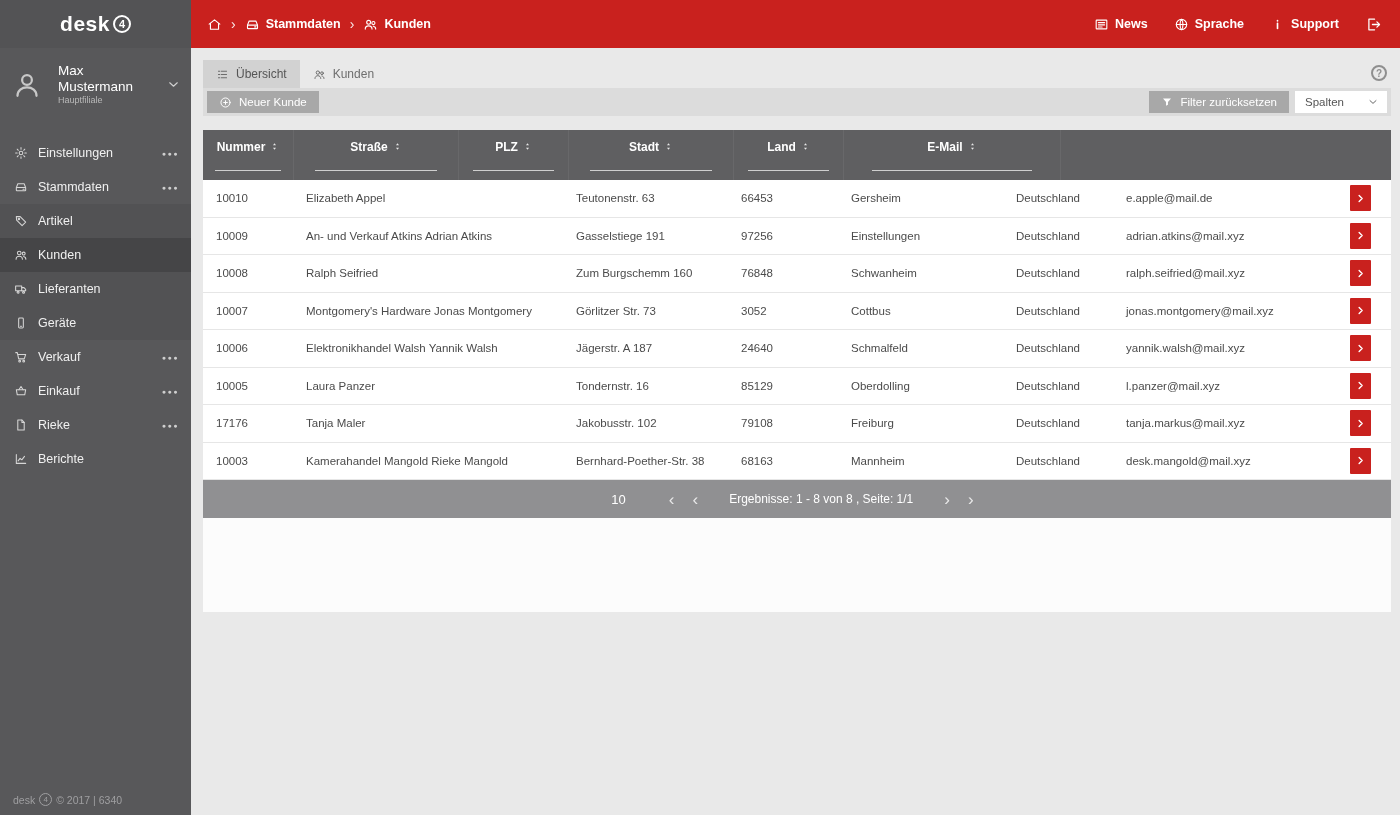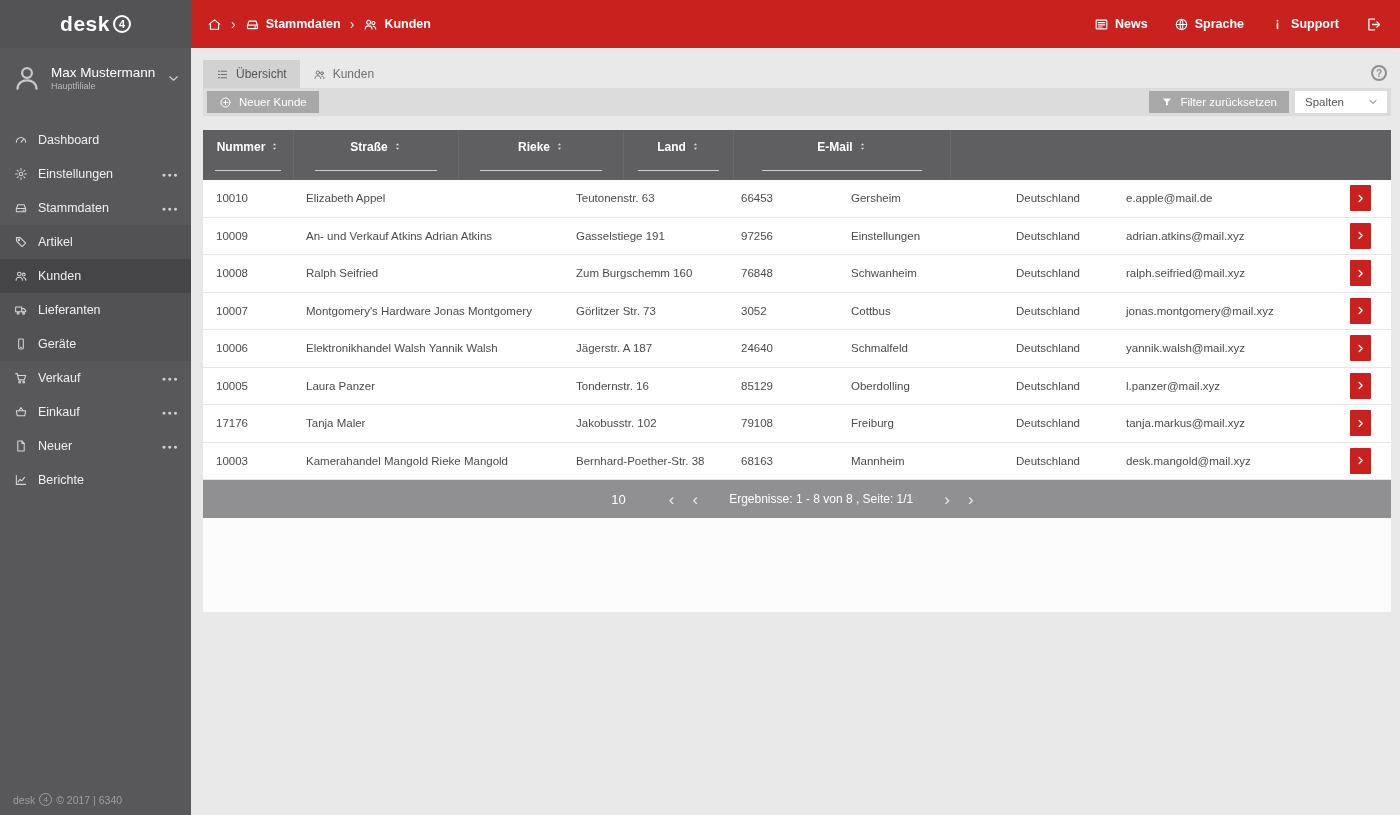--- a/index.html
+++ b/index.html
@@ -32,21 +32,21 @@
   .icon-17 svg { width:17px; height:17px; }
   .avatar svg { width:30px; height:30px; }
   .sort-icon svg { width:9px; height:9px; }
   .user-chevron svg { width:15px; height:15px; }
 
   
   .body-row { display:flex; flex:1; min-height:0; }
 
   
   .sidebar { width:191px; flex-shrink:0; background:#58585a; color:#eee; position:relative; }
-  .user-block { display:flex; align-items:center; gap:9px; padding:15px 10px 14px 12px; cursor:pointer; }
+  .user-block { display:flex; align-items:center; gap:16px; padding:15px 10px 14px 12px; cursor:pointer; }
   .avatar { color:#c8c8c8; }
   .user-meta { line-height:1.2; }
   .user-name { font-size:13.5px; color:#fff; }
   .user-role { font-size:9px; color:#b9b9b9; }
   .user-chevron { margin-left:auto; color:#d0d0d0; cursor:pointer; }
   .side-menu { margin-top:16px; }
   .side-item { height:34px; display:flex; align-items:center; gap:10px; padding:0 12px 0 14px; font-size:12.5px; color:#f0f0f0; cursor:pointer; }
   .side-item .icon { color:#d6d6d6; }
   .side-item.sub { background:#525254; }
   .side-item.highlight { background:#4b4b4d; }
@@ -190,29 +190,20 @@
         <span class="icon user-chevron">
             <svg viewBox="0 0 24 24" fill="none" stroke="currentColor" stroke-width="1.8" stroke-linecap="round" stroke-linejoin="round">
               <path d="M6 9.2l6 5.6 6-5.6"></path>
             </svg>
           </span>
       </div>
       <nav class="side-menu" id="side-menu">
           <div class="side-item">
             <span class="icon ">
               <svg viewBox="0 0 24 24" fill="none" stroke="currentColor" stroke-width="1.8" stroke-linecap="round" stroke-linejoin="round">
-                <path d="M4 15.8a8 8 0 1 1 16 0"></path>
-                <path d="M12 15.8l4.3-4.7"></path>
-              </svg>
-            </span>
-            <span class="side-label">Dashboard</span>
-          </div>
-          <div class="side-item">
-            <span class="icon ">
-              <svg viewBox="0 0 24 24" fill="none" stroke="currentColor" stroke-width="1.8" stroke-linecap="round" stroke-linejoin="round">
                 <circle cx="12" cy="12" r="3.1"></circle>
                 <path d="M12 2.8v2.7M12 18.5v2.7M2.8 12h2.7M18.5 12h2.7M5.5 5.5l1.9 1.9M16.6 16.6l1.9 1.9M18.5 5.5l-1.9 1.9M7.4 16.6l-1.9 1.9"></path>
               </svg>
             </span>
             <span class="side-label">Einstellungen</span>
             <span class="more">●●●</span>
           </div>
           <div class="side-item">
             <span class="icon ">
               <svg viewBox="0 0 24 24" fill="none" stroke="currentColor" stroke-width="1.8" stroke-linecap="round" stroke-linejoin="round">
@@ -285,21 +276,21 @@
             <span class="side-label">Einkauf</span>
             <span class="more">●●●</span>
           </div>
           <div class="side-item">
             <span class="icon ">
               <svg viewBox="0 0 24 24" fill="none" stroke="currentColor" stroke-width="1.8" stroke-linecap="round" stroke-linejoin="round">
                 <path d="M6.5 3.5h7.2l3.8 3.9v13.1H6.5z"></path>
                 <path d="M13.6 3.6v4h3.9"></path>
               </svg>
             </span>
-            <span class="side-label">Neuer</span>
+            <span class="side-label">Rieke</span>
             <span class="more">●●●</span>
           </div>
           <div class="side-item">
             <span class="icon ">
               <svg viewBox="0 0 24 24" fill="none" stroke="currentColor" stroke-width="1.8" stroke-linecap="round" stroke-linejoin="round">
                 <path d="M4 4.5v15h16"></path>
                 <path d="M7 15.3l3.4-4.4 3 2.5 4.6-6"></path>
               </svg>
             </span>
             <span class="side-label">Berichte</span>
@@ -388,23 +379,35 @@
                 <span class="th-label">Straße</span>
                 <span class="icon sort-icon">
                   <svg viewBox="0 0 24 24" fill="none" stroke="currentColor" stroke-width="1.8" stroke-linecap="round" stroke-linejoin="round">
                     <path fill="currentColor" stroke="none" d="M12 3.6l4 5H8z"></path>
                     <path fill="currentColor" stroke="none" d="M12 20.4l4-5H8z"></path>
                   </svg>
                 </span>
               </div>
               <input class="col-filter" style="">
             </div>
+            <div class="th" style="width: 110px;">
+              <div class="th-top">
+                <span class="th-label">PLZ</span>
+                <span class="icon sort-icon">
+                  <svg viewBox="0 0 24 24" fill="none" stroke="currentColor" stroke-width="1.8" stroke-linecap="round" stroke-linejoin="round">
+                    <path fill="currentColor" stroke="none" d="M12 3.6l4 5H8z"></path>
+                    <path fill="currentColor" stroke="none" d="M12 20.4l4-5H8z"></path>
+                  </svg>
+                </span>
+              </div>
+              <input class="col-filter" style="">
+            </div>
             <div class="th" style="width: 165px;">
               <div class="th-top">
-                <span class="th-label">Rieke</span>
+                <span class="th-label">Stadt</span>
                 <span class="icon sort-icon">
                   <svg viewBox="0 0 24 24" fill="none" stroke="currentColor" stroke-width="1.8" stroke-linecap="round" stroke-linejoin="round">
                     <path fill="currentColor" stroke="none" d="M12 3.6l4 5H8z"></path>
                     <path fill="currentColor" stroke="none" d="M12 20.4l4-5H8z"></path>
                   </svg>
                 </span>
               </div>
               <input class="col-filter" style="">
             </div>
             <div class="th" style="width: 110px;">

